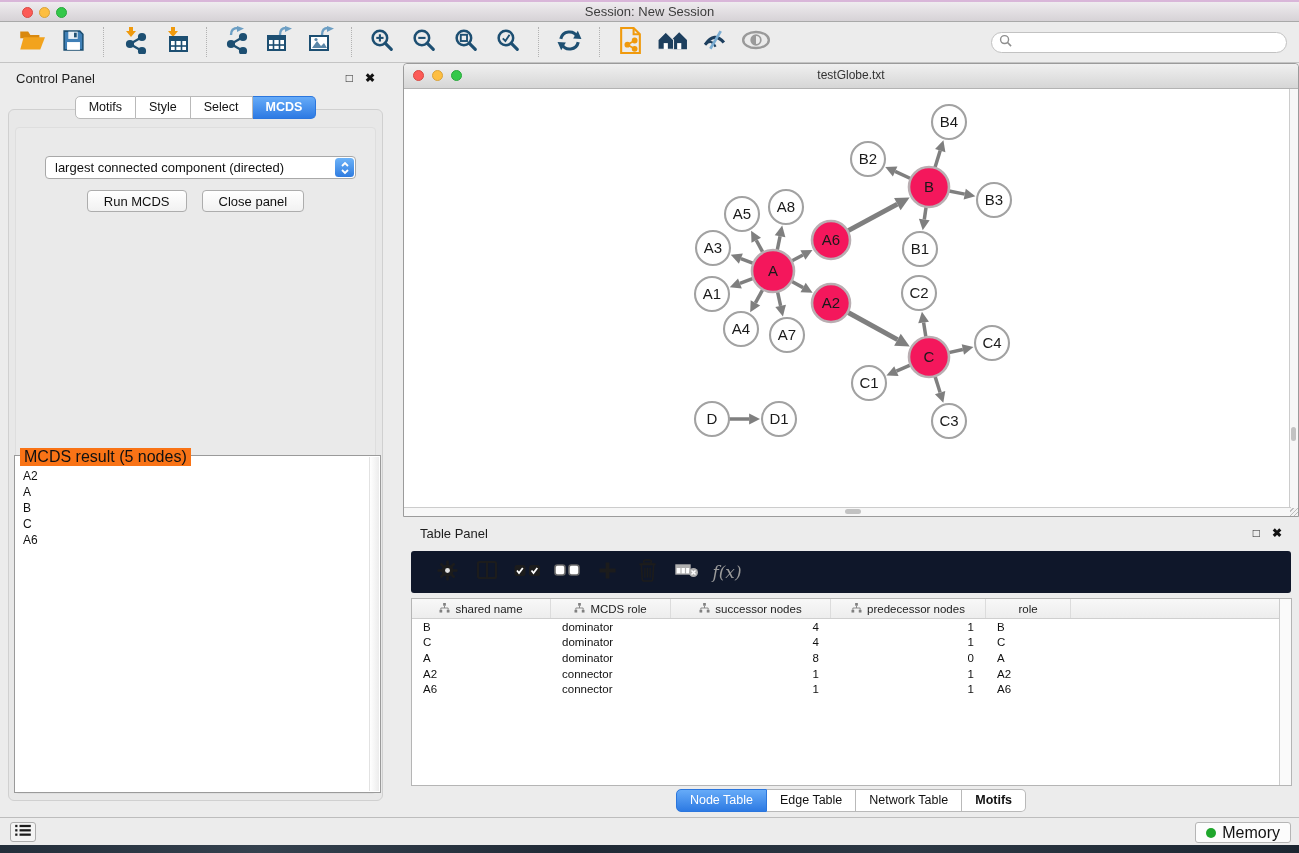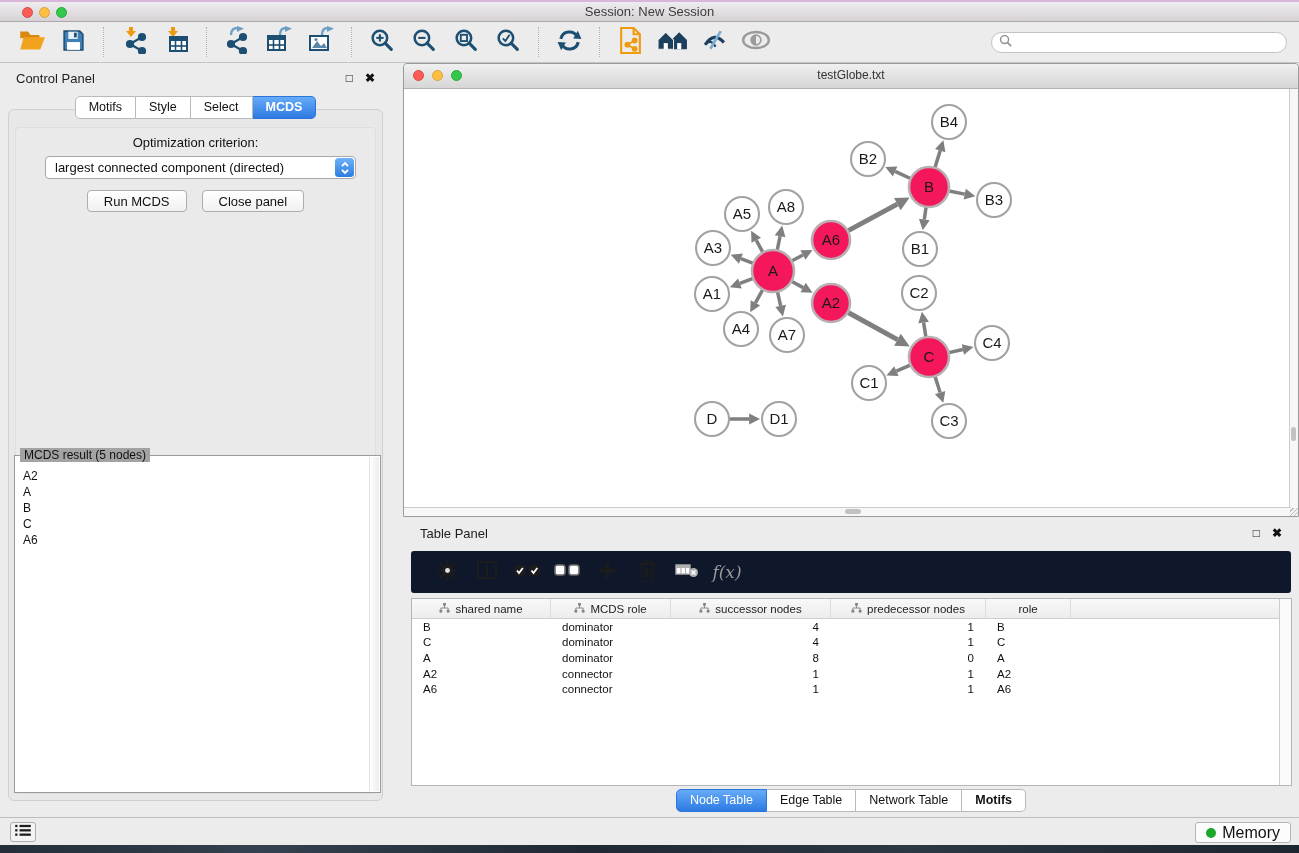--- a/index.html
+++ b/index.html
@@ -49,22 +49,22 @@
     background:#fff;border:1px solid #a8a8a8;border-radius:4px;display:flex;align-items:center;z-index:2;}
   .dropdown .dd-value{flex:1;font-size:13px;color:#111;padding-left:9px;white-space:nowrap;}
   .dd-stepper{width:19px;height:19px;margin-right:1px;border-radius:3.5px;
     background:linear-gradient(#6db3f8,#2f7ce0);display:flex;align-items:center;justify-content:center;}
   .btn-row{position:absolute;top:127px;left:0;right:0;display:flex;justify-content:center;gap:15px;z-index:2;}
   .cp-btn{height:22px;box-sizing:border-box;padding:0 16px;font-size:13px;color:#111;
     background:linear-gradient(#ffffff,#f1f1f1);border:1px solid #adadad;border-radius:4px;
     font-family:"Liberation Sans",sans-serif;}
   .result-box{position:absolute;left:14px;top:392px;width:367px;height:338px;box-sizing:border-box;
     border:1px solid #9a9a9a;background:#fff;z-index:2;}
-  .result-legend{position:absolute;top:-8px;left:5px;background:#a3a3a3;padding:0 4px;
-    font-size:12px;color:#111;}
+  .result-legend{position:absolute;top:-8px;left:5px;background:#f97316;padding:0 4px;
+    font-size:16px;color:#111;}
   .result-list{position:absolute;left:1px;top:9px;right:11px;bottom:1px;padding:3px 0 0 7px;
     font-size:12px;line-height:16px;color:#111;overflow:hidden;}
   .result-scroll{position:absolute;top:1px;bottom:1px;right:1px;width:9px;
     background:linear-gradient(90deg,#ffffff,#ececec);border-left:1px solid #e2e2e2;}
   
   .network-window{position:absolute;left:403px;top:63px;width:896px;height:454px;box-sizing:border-box;
     background:#fff;border:1px solid #9b9b9b;border-radius:4px 4px 0 0;}
   .nw-titlebar{position:relative;height:24px;background:linear-gradient(#f0f0f0,#d6d6d6);
     border-bottom:1px solid #b3b3b3;border-radius:4px 4px 0 0;}
   .nw-titlebar .title-text{position:absolute;left:0;right:0;top:4px;text-align:center;
@@ -291,21 +291,20 @@
   </div>
   <div class="cp-body">
     <div class="cp-inner"></div>
   </div>
   <div class="cp-tabs">
       <div class="seg-tab">Motifs</div>
       <div class="seg-tab">Style</div>
       <div class="seg-tab">Select</div>
       <div class="seg-tab active">MCDS</div>
     </div>
-  <div class="opt-label">Optimization criterion:</div>
   <div class="dropdown">
     <span class="dd-value">largest connected component (directed)</span>
     <span class="dd-stepper">
       <svg width="10" height="14" viewBox="0 0 10 14">
         <polyline points="2,5 5,2 8,5" fill="none" stroke="#fff" stroke-width="1.8"></polyline>
         <polyline points="2,9 5,12 8,9" fill="none" stroke="#fff" stroke-width="1.8"></polyline>
         </svg>
     </span>
   </div>
   <div class="btn-row">

